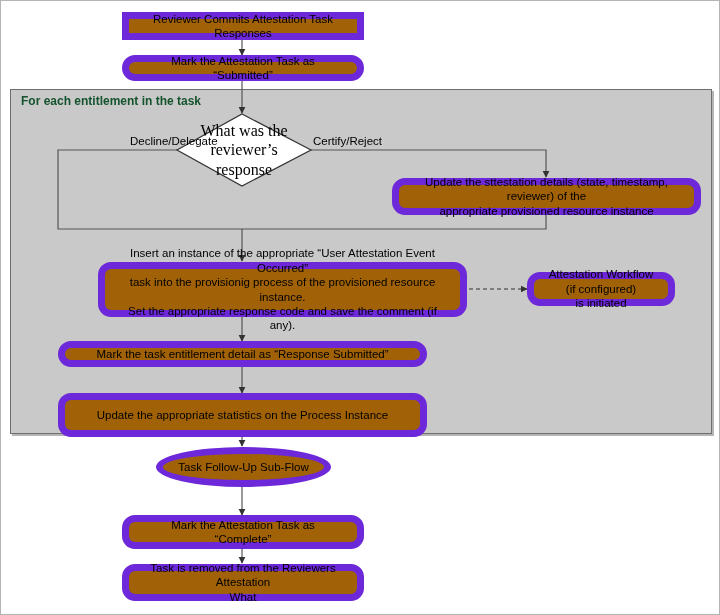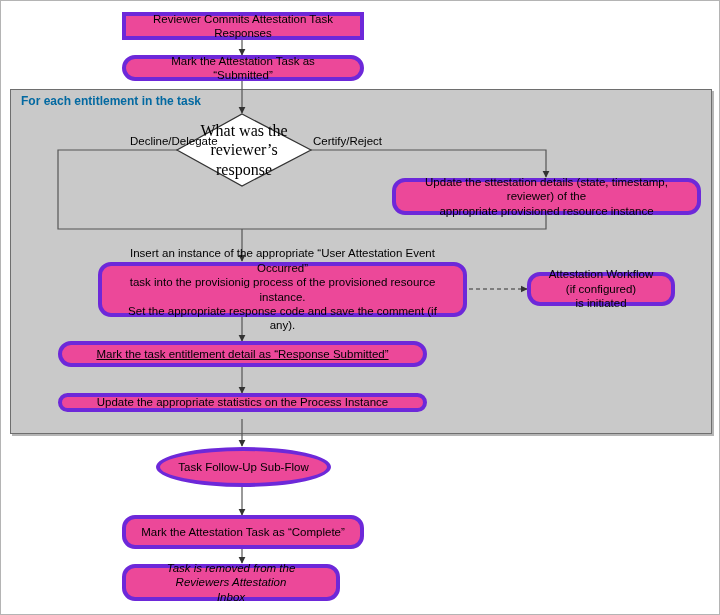--- a/index.html
+++ b/index.html
@@ -25,22 +25,22 @@
     height: 615px;
     pointer-events: none;
   }
   .node {
     position: absolute;
     box-sizing: border-box;
     display: flex;
     align-items: center;
     justify-content: center;
     text-align: center;
-    background: #ec4899;
-    border: 4px solid #6d28d9;
+    background: #a16207;
+    border: 7px solid #6d28d9;
     font-size: 11.5px;
     color: #000000;
     line-height: 1.25;
     padding: 2px 14px;
   }
   .node.sharp   { border-radius: 0; }
   .node.rounded { border-radius: 13px; }
   .node.oval    { border-radius: 50%; }
   .node.diamond {
     border: none;
@@ -58,21 +58,21 @@
     position: absolute;
     box-sizing: border-box;
     background: #c9c9c9;
     border: 1px solid #6e6e6e;
     box-shadow: 2px 2px 0 rgba(120,120,120,0.55);
   }
   .group-title {
     position: absolute;
     font-size: 12px;
     font-weight: bold;
-    color: #0369a1;
+    color: #14532d;
     white-space: nowrap;
   }
   .edge-label {
     position: absolute;
     font-size: 11.5px;
     color: #000000;
     white-space: nowrap;
   }
 </style>
 </head>
@@ -154,36 +154,36 @@
     </div>
   </div>
 
   <div class="node rounded" style="left:526px; top:271px; width:148px; height:34px;">
     <div>
       <div>Attestation Workflow (if configured)</div>
       <div>is initiated</div>
     </div>
   </div>
 
-  <div class="node rounded" style="left:57px; top:340px; width:369px; height:26px;text-decoration:underline;">
+  <div class="node rounded" style="left:57px; top:340px; width:369px; height:26px;">
     <span>Mark the task entitlement detail as  “Response Submitted”</span>
   </div>
 
-  <div class="node rounded" style="left:57px; top:392px; width:369px; height:19px;">
+  <div class="node rounded" style="left:57px; top:392px; width:369px; height:44px;">
     <span>Update the appropriate statistics on the Process Instance</span>
   </div>
 
   <div class="node oval" style="left:155px; top:446px; width:175px; height:40px;">
     <span>Task Follow-Up Sub-Flow</span>
   </div>
 
   <div class="node rounded" style="left:121px; top:514px; width:242px; height:34px;">
     <span>Mark the Attestation Task as “Complete”</span>
   </div>
 
-  <div class="node rounded" style="left:121px; top:563px; width:218px; height:37px;font-style:italic;">
+  <div class="node rounded" style="left:121px; top:563px; width:242px; height:37px;">
     <div>
       <div>Task is removed from the Reviewers Attestation</div>
-      <div>Inbox</div>
+      <div>What</div>
     </div>
   </div>
 
 </div>
 
 </body></html>

